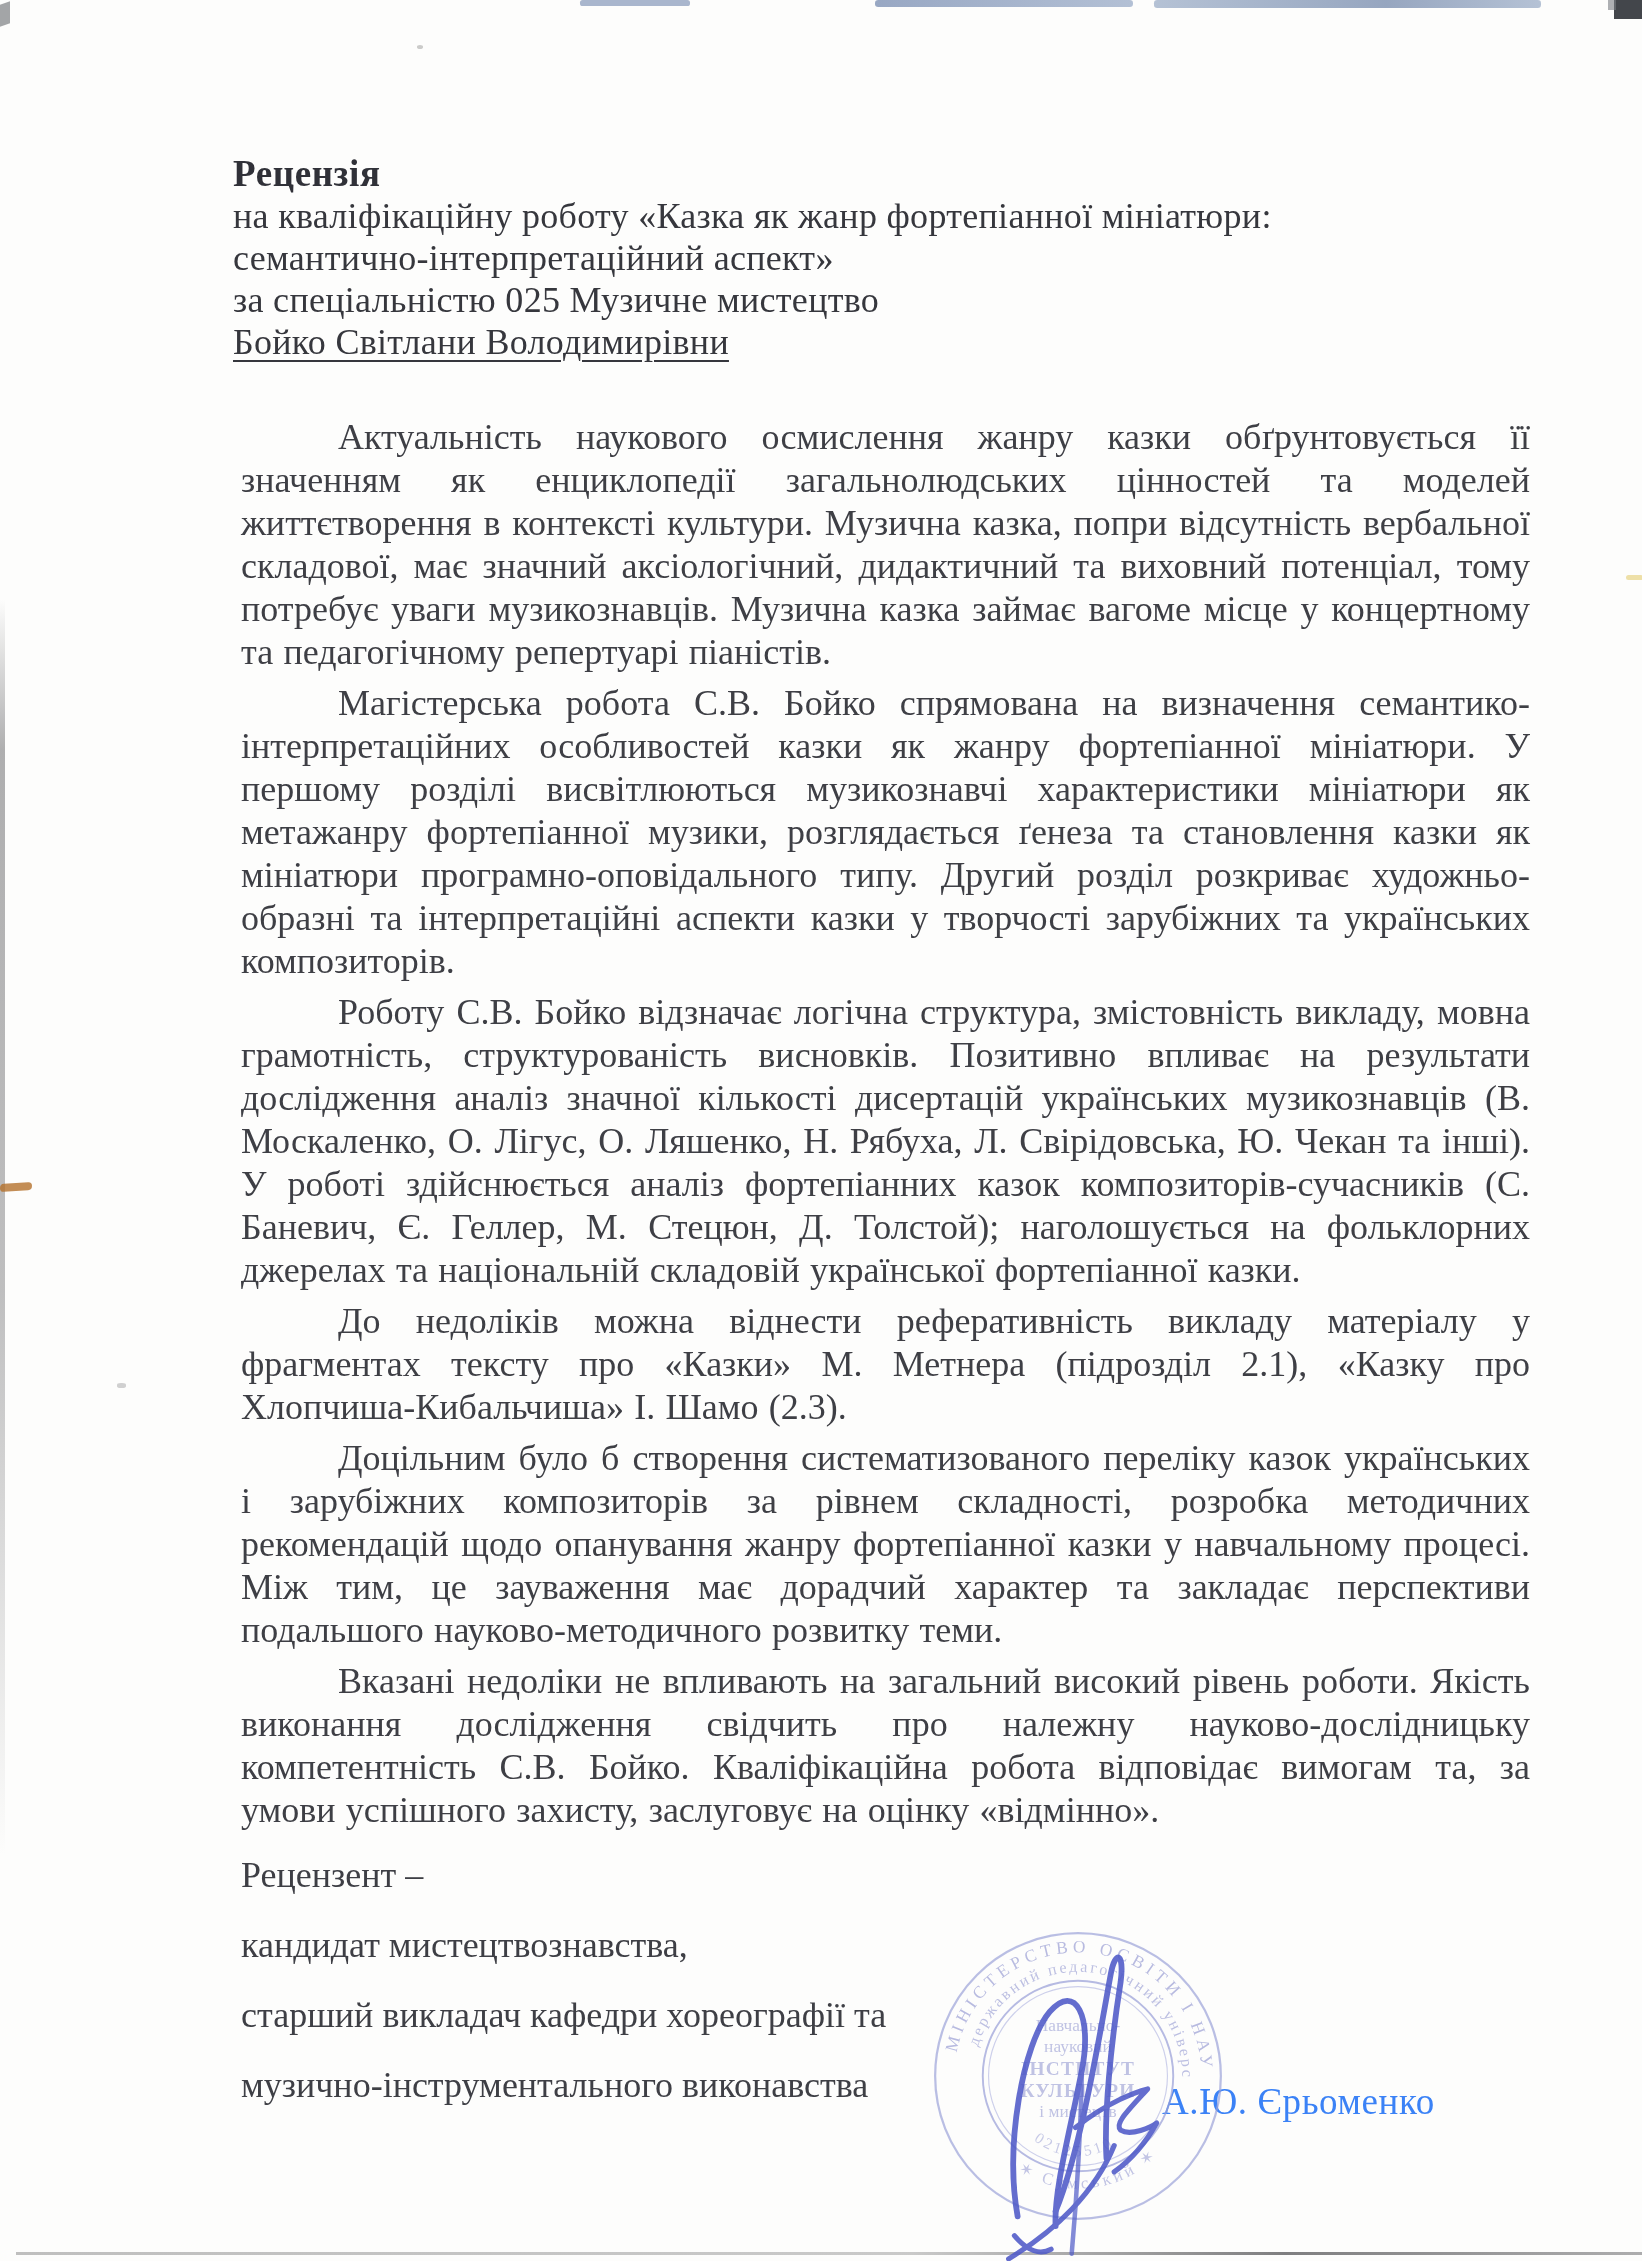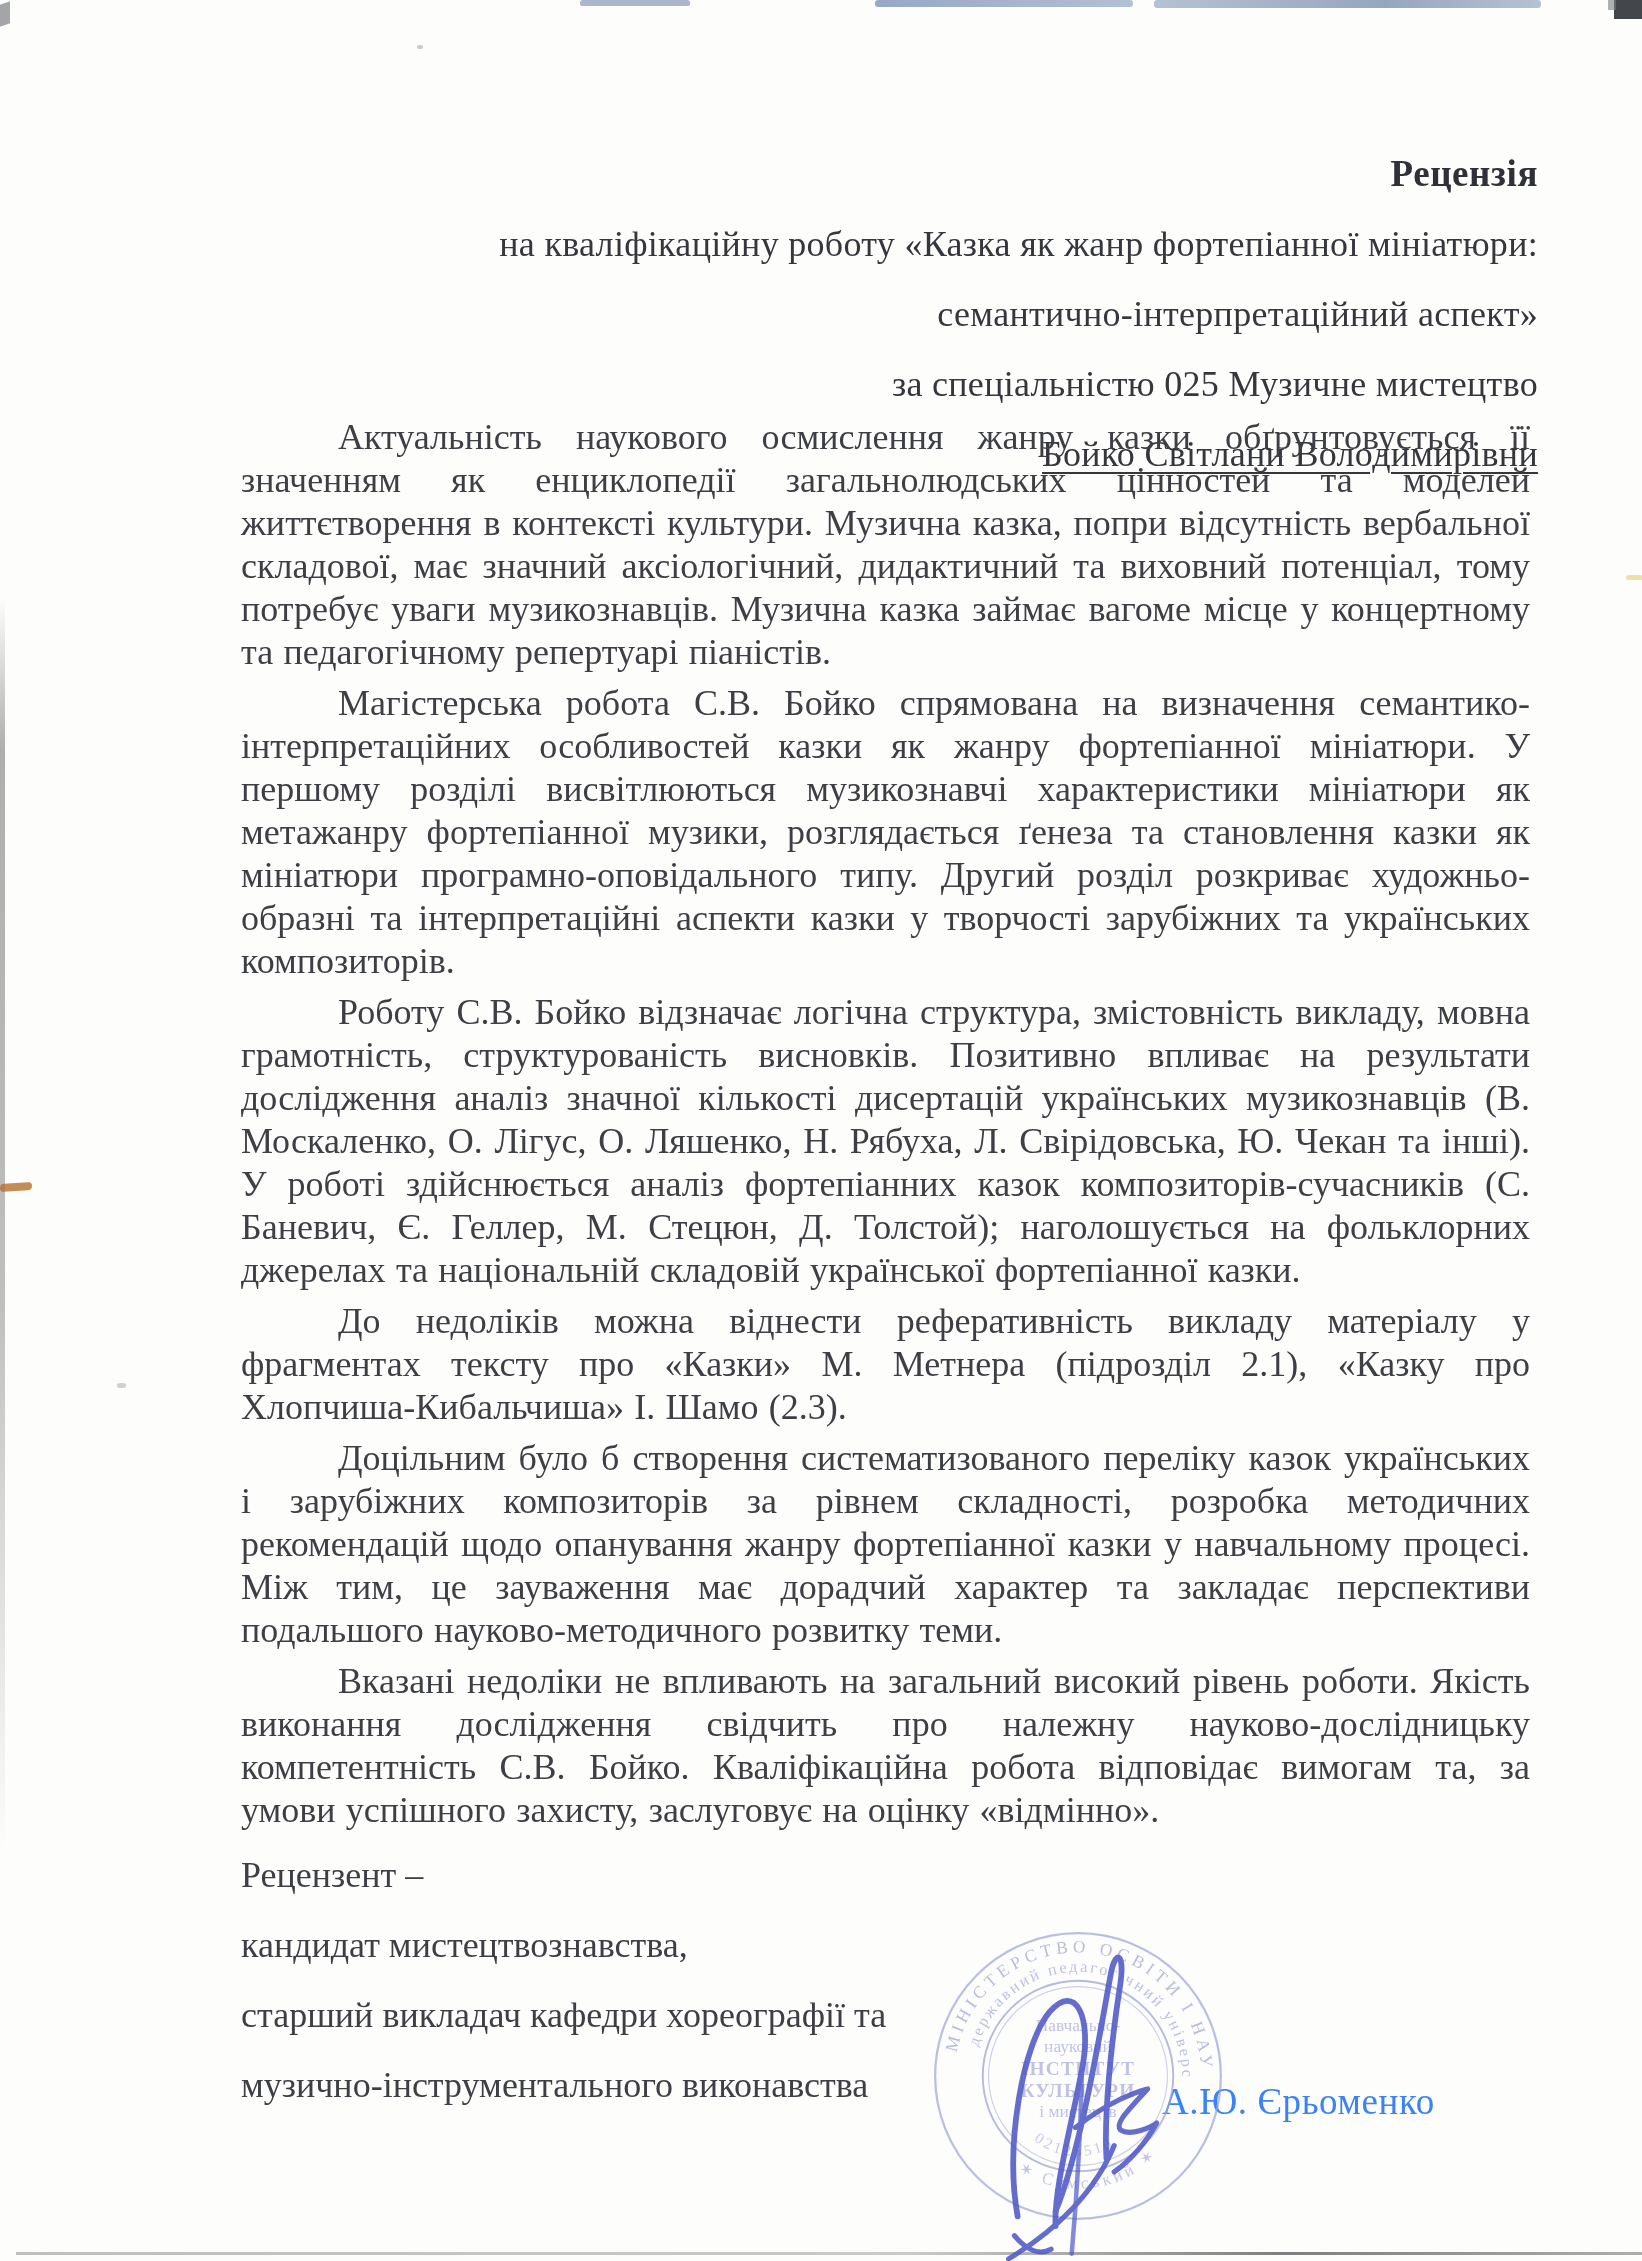--- a/index.html
+++ b/index.html
@@ -13,32 +13,32 @@
     font-family: "Liberation Serif", serif;
     color: #3e3f45;
   }
 
   
   .title-block {
     position: absolute;
     left: 233px;
     top: 153px;
     width: 1305px;
-    text-align: right;
+    text-align: left;
     font-size: 36px;
     line-height: 42px;
     color: #36373d;
   }
   .title-heading {
     font-weight: bold;
     font-size: 37px;
     color: #303138;
     letter-spacing: 0.6px;
   }
-  .title-line { letter-spacing: 0.3px; margin-top: 28px; }
+  .title-line { letter-spacing: 0.3px; }
   .title-name {
     text-decoration: underline;
     text-underline-offset: 5.8px;
     text-decoration-thickness: 1.9px;
   }
 
   
   .body-block {
     position: absolute;
     left: 233px;

